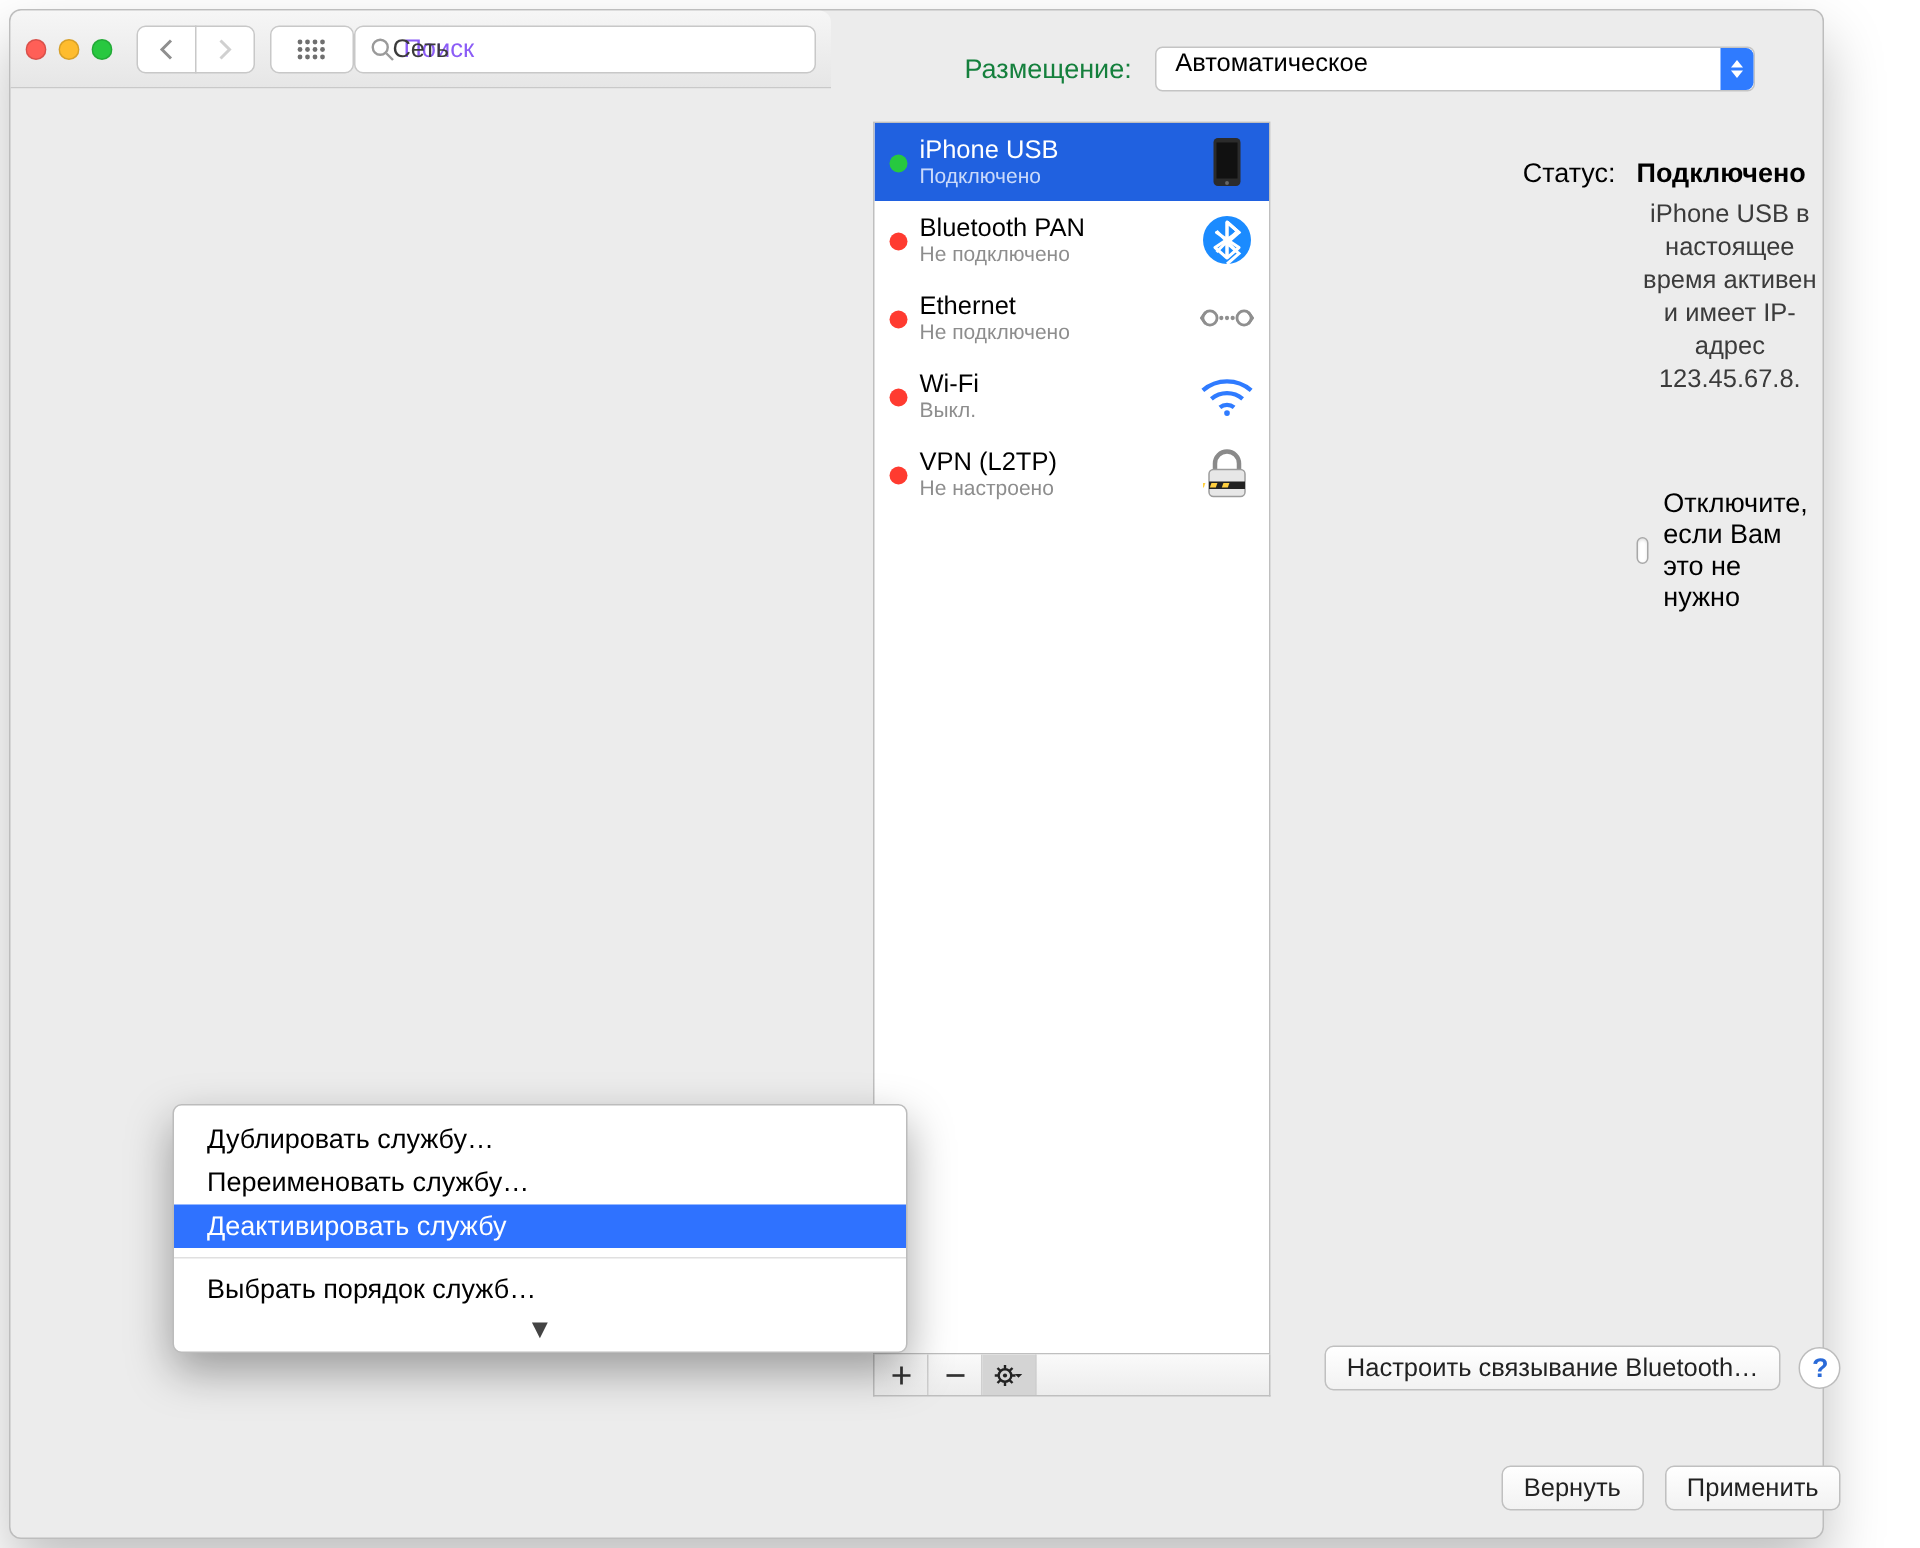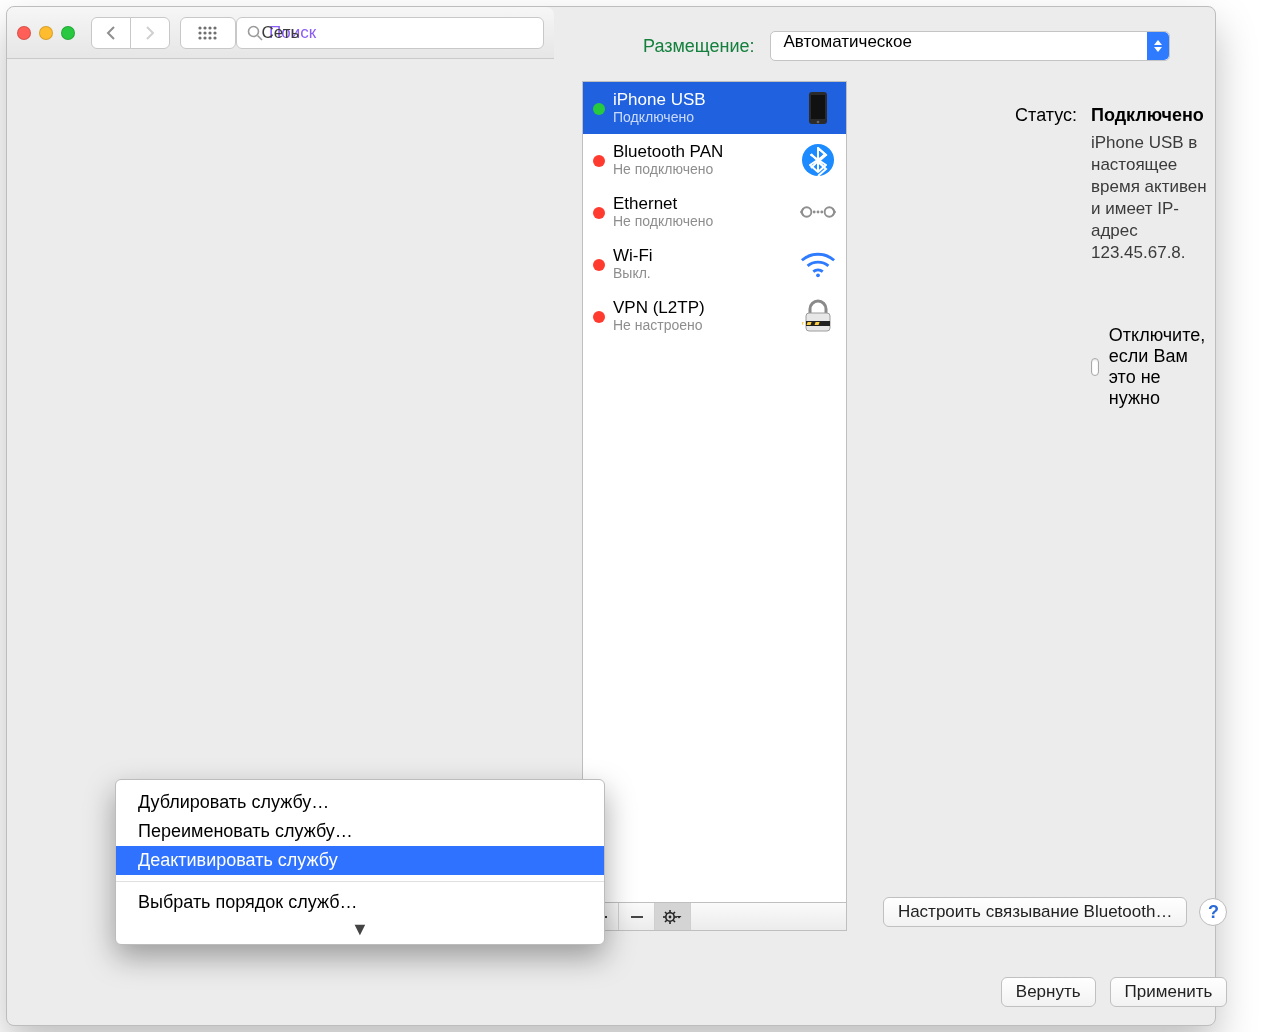--- a/index.html
+++ b/index.html
@@ -84,37 +84,37 @@
   .tbtn {
     width:36px; height:100%; border-right:1px solid #cfcfcf;
     display:flex; align-items:center; justify-content:center; color:#333;
   }
   .tbtn.gear { background:#d4d4d4; }
   
   .details { flex:1; padding: 24px 16px 0 10px; position:relative; }
   .status-row { display:flex; gap:14px; font-size:18px; margin-bottom:6px; }
   .status-row .lbl { width:200px; text-align:right; }
   .status-row .val { font-weight:700; }
-  .status-desc { margin-left:214px; font-size:17px; color:#3b3b3b; max-width:560px; line-height:1.3; }
+  .status-desc { margin-left:214px; font-size:17px; color:#3b3b3b; max-width:560px; line-height:1.3;text-align:center; }
   .checkbox-row { margin-left:214px; margin-top:60px; display:flex; align-items:center; gap:10px; font-size:18px; }
   .chk { width:18px; height:18px; background:#fff; border:1px solid #a8a8a8; border-radius:4px; box-shadow:inset 0 1px 2px rgba(0,0,0,.12); }
   .config-row { position:absolute; right:4px; bottom:4px; display:flex; align-items:center; gap:12px;text-align:center; }
   .btn {
     height:30px; padding:0 14px; background:linear-gradient(#fff,#f2f2f2);
     border:1px solid #c0c0c0; border-radius:6px; font-size:17px; color:#222;
     display:flex; align-items:center;
   }
   .help-btn {
     width:28px; height:28px; border-radius:50%; border:1px solid #bcbcbc; background:#fff;
     display:flex; align-items:center; justify-content:center; color:#2a6ad8; font-size:18px; font-weight:600;
   }
   .footer { margin-top:46px; display:flex; justify-content:flex-end; gap:14px; padding-right:4px; }
   
   .popup-menu {
-    position:absolute; left:115px; top:779px; width:490px;
+    position:absolute; left:115px; top:736px; width:490px;
     background:#fff; border:1px solid #bcbcbc; border-radius:6px;
     box-shadow:0 12px 30px rgba(0,0,0,.35); padding:8px 0 0;
     font-size:18px; z-index:50;
   }
   .popup-menu .mi { padding:4px 22px; }
   .popup-menu .mi.selected { background:#2f72ff; color:#fff; }
   .popup-menu .sep { height:1px; background:#e0e0e0; margin:6px 0; }
   .popup-menu .arrow-row { text-align:center; padding:2px 0 4px; color:#444; }
 </style>
 </head>

